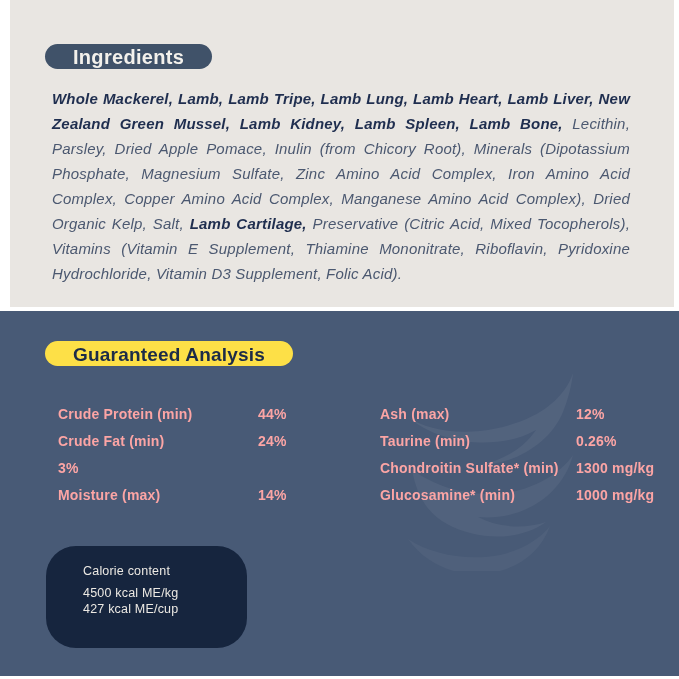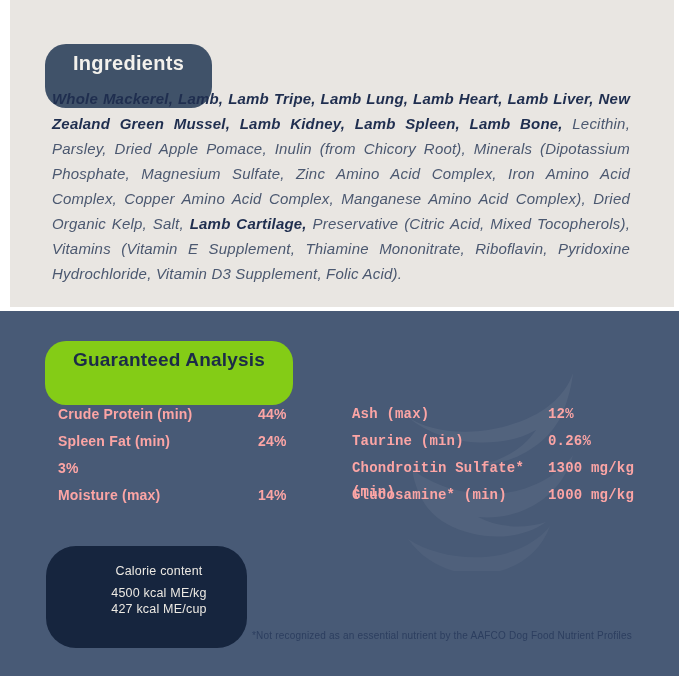--- a/index.html
+++ b/index.html
@@ -13,25 +13,25 @@
   .page { position: absolute; inset: 0; }
 
   
   .ingredients-panel {
     position: absolute;
     left: 10px; top: 0; width: 664px; height: 307px;
     background: #e9e6e2;
   }
   .pill {
     position: absolute;
-    height: 48px;
+    height: 25px;
     border-radius: 21px;
     display: inline-flex;
-    align-items: flex-start;
-    padding: 8px 28px;
+    align-items: flex-end;
+    padding: 0 28px;
     font-weight: bold;
     white-space: nowrap;
   }
   .pill-dark {
     left: 35px; top: 44px;
     background: #405269;
     color: #f3f1ec;
     font-size: 20px;
     letter-spacing: 0.3px;
   }
@@ -56,52 +56,51 @@
     background: #485a76;
   }
   .waves {
     position: absolute;
     left: 408px; top: 60px;
     width: 170px; height: 200px;
     pointer-events: none;
   }
   .pill-light {
     left: 45px; top: 30px;
-    background: #84cc16;
+    background: #fde047;
     color: #1c2b48;
     font-size: 19px;
     letter-spacing: 0.2px;
   }
   .ga-table {
     position: absolute;
     top: 91px;
     color: #fca5a5;
     font-size: 14px;
     font-weight: bold;
     letter-spacing: 0.2px;
   }
   .ga-table .row { display: flex; height: 24px; line-height: 24px; margin-bottom: 3px; }
   .ga-left  { left: 58px; }
   .ga-left  .label { width: 200px; }
-  .ga-right { left: 352px; font-family: Liberation Mono, monospace; }
+  .ga-right { left: 380px; }
   .ga-right .label { width: 196px; }
 
   .calorie-box {
     position: absolute;
     left: 46px; top: 235px;
     width: 201px; height: 102px;
     border-radius: 30px;
     background: #16253e;
     color: #ece9e3;
     box-sizing: border-box;
     padding: 17px 12px 0 37px;
     font-size: 12.5px;
     line-height: 16px;
     letter-spacing: 0.2px;
-    text-align: center;
   }
   .calorie-box .values { margin-top: 6px; }
 
   .footnote {
     position: absolute;
     top: 319px; right: 47px;
     font-size: 10px;
     letter-spacing: 0.2px;
     color: #2c3e5f;
   }
@@ -129,21 +128,21 @@
     <div class="pill pill-light">
       <span>Guaranteed Analysis</span>
     </div>
 
     <div class="ga-table ga-left">
       <div class="row">
         <span class="label">Crude Protein (min)</span>
         <span class="value">44%</span>
       </div>
       <div class="row">
-        <span class="label">Spleen Fat (min)</span>
+        <span class="label">Crude Fat (min)</span>
         <span class="value">24%</span>
       </div>
       <div class="row">
         <span class="value">3%</span>
       </div>
       <div class="row">
         <span class="label">Moisture (max)</span>
         <span class="value">14%</span>
       </div>
     </div>
@@ -168,16 +167,15 @@
     </div>
 
     <div class="calorie-box">
       <div>Calorie content</div>
       <div class="values">
         <div>4500 kcal ME/kg</div>
         <div>427 kcal ME/cup</div>
       </div>
     </div>
 
-    <div class="footnote">*Not recognized as an essential nutrient by the AAFCO Dog Food Nutrient Profiles</div>
 
   </section>
 </div>
 
 </body></html>

